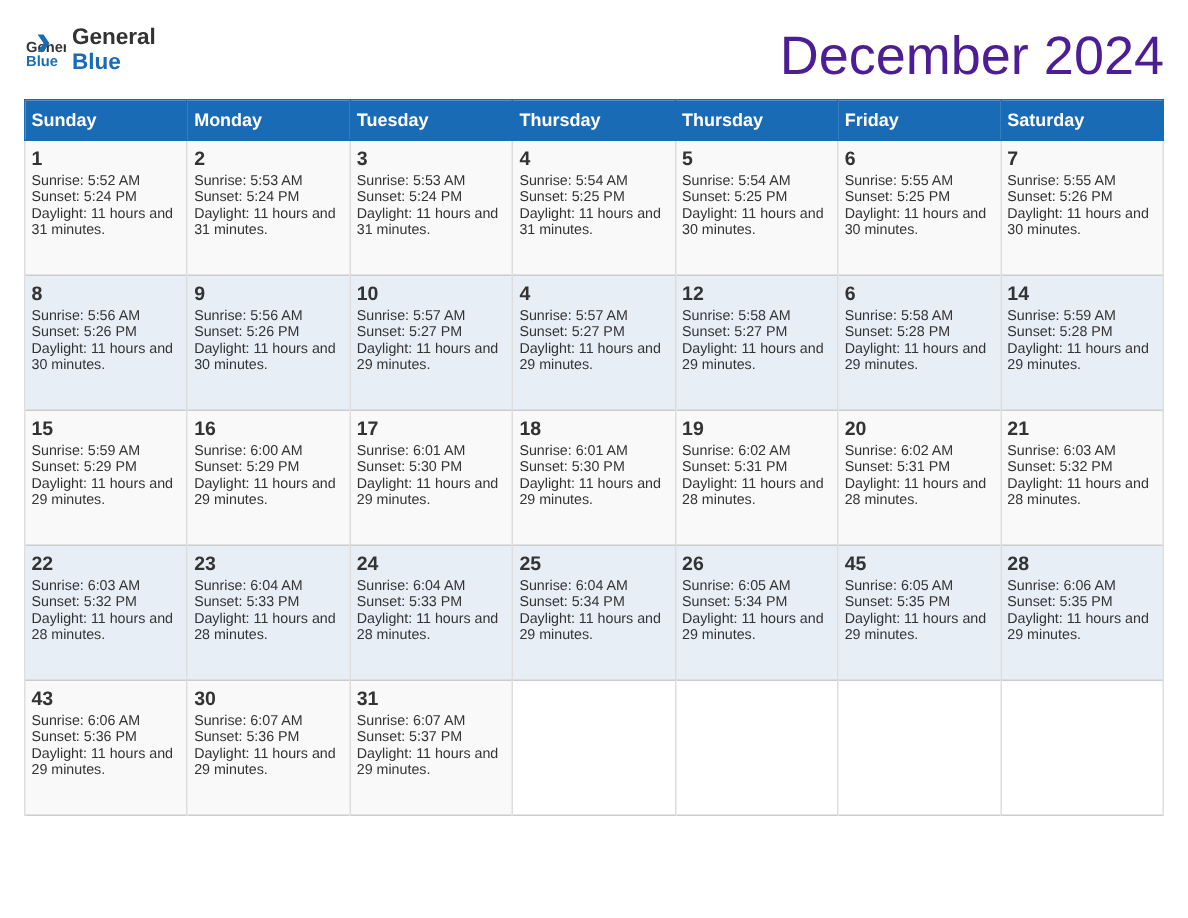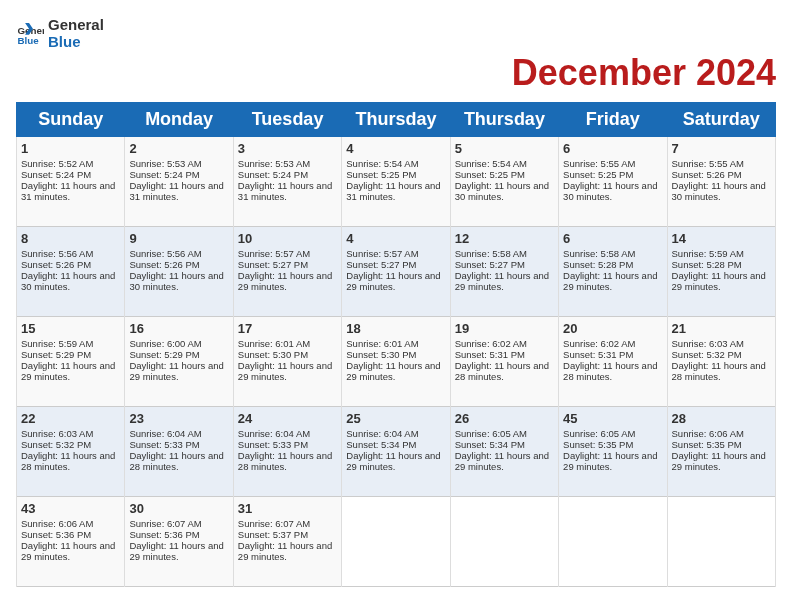--- a/index.html
+++ b/index.html
@@ -23,40 +23,39 @@
     }
     .logo-icon {
       width: 28px;
       height: 28px;
     }
     .title-block {
       text-align: right;
     }
     .month-title {
       font-size: 36px;
-      font-weight: bold;
-      color: #b91c1c;
-      margin-top: 36px;
+      font-weight: normal;
+      color: #4c1d95;
     }
     .location {
       font-size: 14px;
       color: #555;
     }
     table {
       width: 100%;
       border-collapse: collapse;
       table-layout: fixed;
     }
     thead th {
       background: #1a6bb5;
       color: #fff;
-      font-size: 18px;
+      font-size: 12px;
       font-weight: bold;
       padding: 6px 4px;
-      text-align: center;
+      text-align: left;
       border: 1px solid #1a6bb5;
     }
     tbody tr {
       border-bottom: 1px solid #ccc;
     }
     tbody tr:nth-child(odd) {
       background: #f9f9f9;
     }
     tbody tr:nth-child(even) {
       background: #e8eef6;

